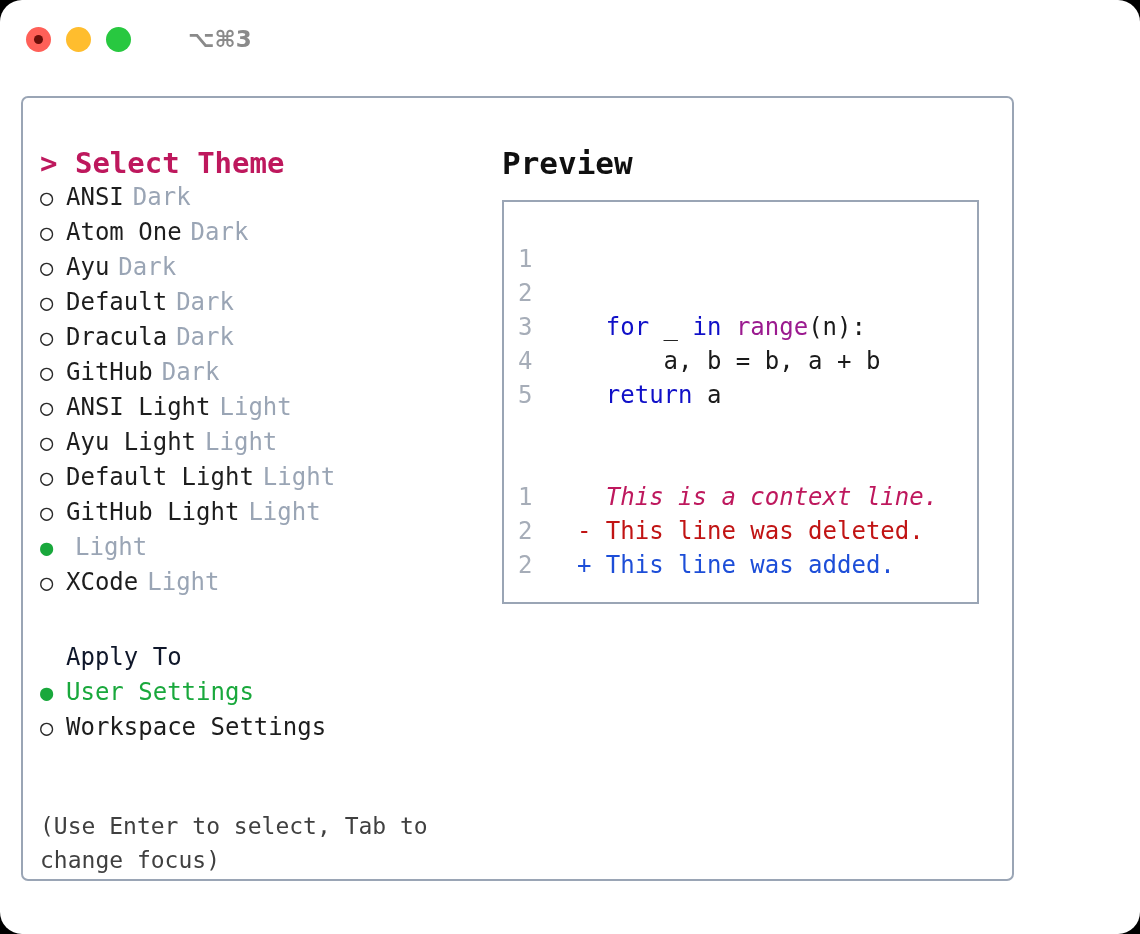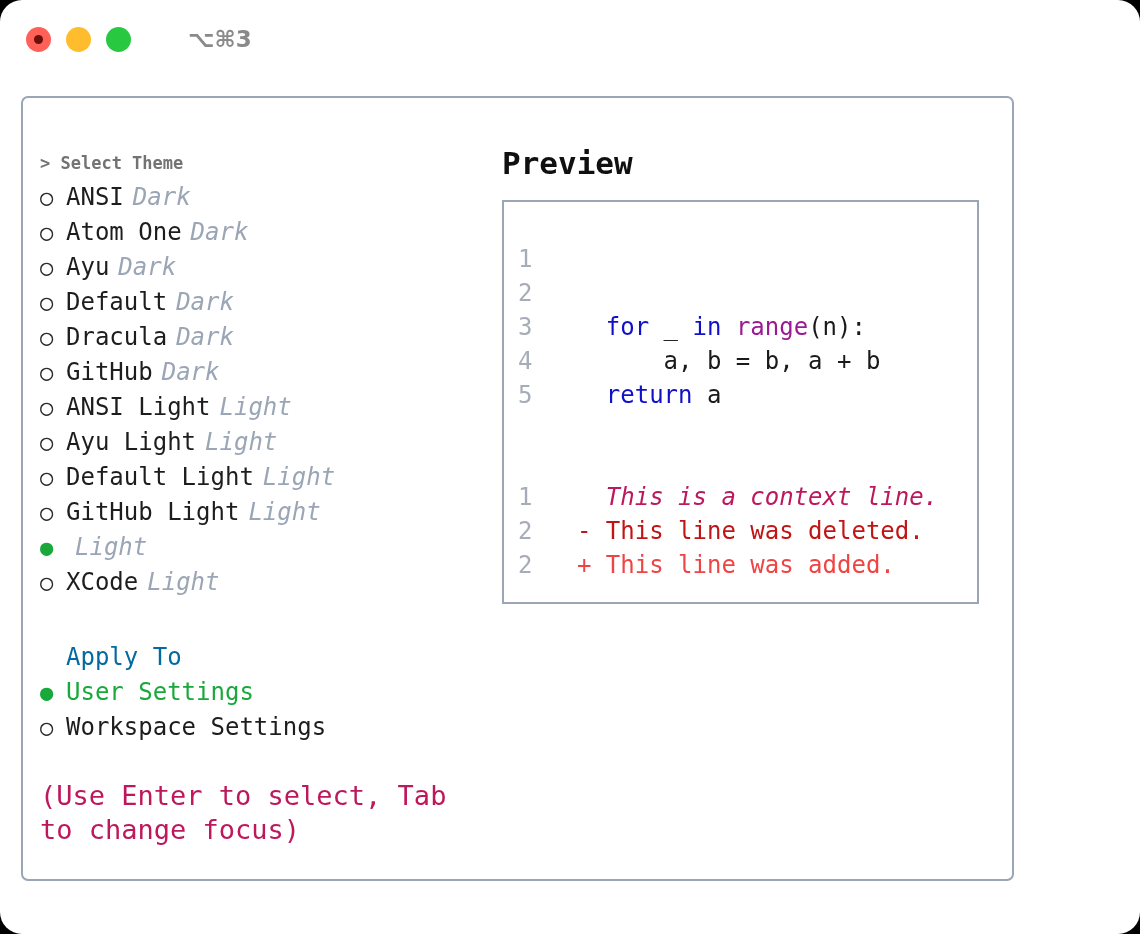--- a/index.html
+++ b/index.html
@@ -85,23 +85,23 @@
   }
 
   
   .left-col {
     width: 470px;
     padding: 48px 0 0 17px;
     box-sizing: border-box;
   }
 
   .section-header {
-    font-size: 17px;
+    font-size: 29px;
     font-weight: 700;
-    color: #737373;
+    color: #be185d;
     line-height: 34px;
     white-space: pre;
   }
 
   .opt-row {
     display: flex;
     align-items: baseline;
     line-height: 34px;
     font-size: 24px;
     white-space: pre;
@@ -113,44 +113,44 @@
     font-size: 22px;
     line-height: 34px;
     color: #2b2b2b;
   }
   .opt-marker.sel { color: #19a83c; font-size: 22px; }
   .opt-label { color: #1d1d1d; }
   .opt-row.selected .opt-label { color: #19a83c; }
   .opt-tag {
     color: #9aa5b5;
     margin-left: 9px;
-    font-style: italic;
   }
 
   .subheader-row {
     display: flex;
     align-items: baseline;
     line-height: 34px;
     font-size: 24px;
     white-space: pre;
   }
   .subheader-row .opt-marker { color: transparent; }
   .subheader-label {
-    color: #0369a1;
+    color: #0f172a;
   }
 
   .spacer-lg { height: 40px; }
   .spacer-md { height: 34px; }
 
   .hint {
-    color: #be185d;
-    font-size: 27px;
+    color: #404040;
+    font-size: 23px;
     line-height: 34px;
     width: 410px;
     white-space: pre-wrap;
+    margin-top: 30px;
   }
 
   
   .right-col {
     flex: 1 1 auto;
     padding: 48px 0 0 9px;
     box-sizing: border-box;
   }
   .preview-title {
     font-size: 31px;
@@ -182,21 +182,21 @@
   .code-text { color: #1a1a1a; }
   .tok-kw   { color: #1010c8; }
   .tok-fn   { color: #9b1a8f; }
   .tok-num  { color: #0f7a75; }
   .tok-plain{ color: #1a1a1a; }
 
   .blank-line { height: 34px; }
 
   .diff-ctx { color: #be185d; font-style: italic; }
   .diff-del { color: #c11414; }
-  .diff-add { color: #ef4444; text-align: center; }
+  .diff-add { color: #1d4ed8; text-align: center; }
 </style>
 </head>
 <body>
 
 <div class="window">
 
   <div class="titlebar">
     <div class="dot red">
       <div class="rec-core"></div>
     </div>

